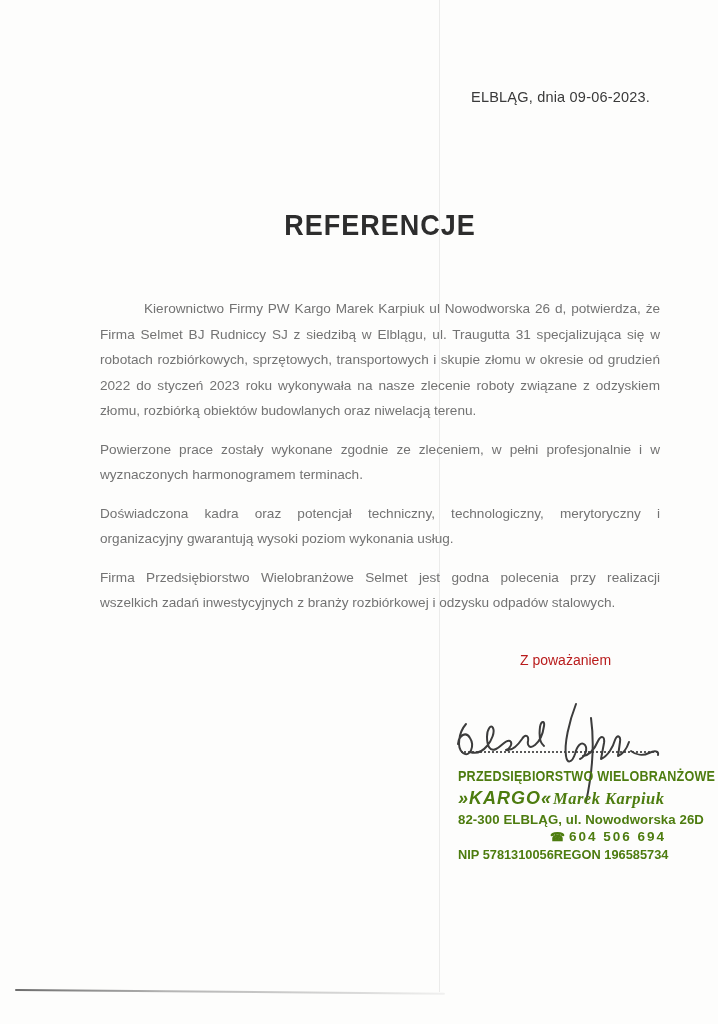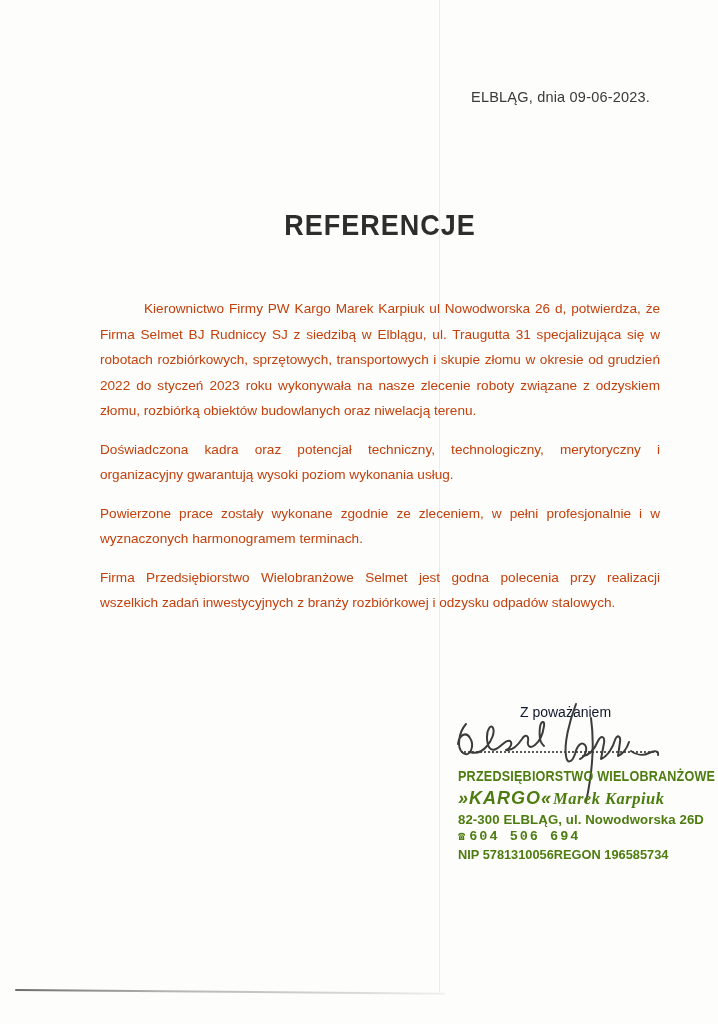--- a/index.html
+++ b/index.html
@@ -63,35 +63,35 @@
   }
 
   .body-text {
     position: absolute;
     top: 296px;
     left: 100px;
     width: 560px;
     font-size: 13.6px;
     line-height: 25.5px;
     text-align: justify;
-    color: #c2410c;
+    color: #737373;
   }
   .body-text p {
     margin: 0 0 13px 0;
   }
   .body-text p.indent {
     text-indent: 44px;
   }
 
   .closing {
     position: absolute;
-    top: 704px;
+    top: 652px;
     left: 520px;
     font-size: 14px;
-    color: #0f172a;
+    color: #b91c1c;
   }
 
   .sig-dotted-line {
     position: absolute;
     top: 737px;
     left: 461px;
     width: 197px;
     height: 14px;
     border-bottom: 2px dotted #5a5a5a;
   }
@@ -149,22 +149,21 @@
     font-weight: bold;
     white-space: nowrap;
     text-align: left;
     letter-spacing: 0.1px;
   }
   .stamp .phone-row {
     margin-top: 2px;
     font-size: 13.5px;
     font-weight: bold;
     letter-spacing: 2px;
-    text-align: left;
-    font-family: Liberation Mono, monospace;
+    text-align: right;
   }
   .stamp .phone-row .phone-icon {
     font-size: 12px;
     letter-spacing: 0;
     margin-right: 4px;
   }
   .stamp .ids-row {
     margin-top: 3px;
     font-size: 12.8px;
     font-weight: bold;
@@ -181,22 +180,22 @@
 
   <div class="crease-v"></div>
   <div class="fold-h"></div>
 
   <div class="date-line">ELBLĄG, dnia 09-06-2023.</div>
 
   <div class="title">REFERENCJE</div>
 
   <div class="body-text">
     <p class="indent">Kierownictwo Firmy PW Kargo Marek Karpiuk ul Nowodworska 26 d, potwierdza, że Firma Selmet BJ Rudniccy SJ z siedzibą w Elblągu, ul. Traugutta 31 specjalizująca się w robotach rozbiórkowych, sprzętowych, transportowych i skupie złomu w okresie od grudzień 2022 do styczeń 2023 roku wykonywała na nasze zlecenie roboty związane z odzyskiem złomu, rozbiórką obiektów budowlanych oraz niwelacją terenu.</p>
+    <p>Powierzone prace zostały wykonane zgodnie ze zleceniem, w pełni profesjonalnie i w wyznaczonych harmonogramem terminach.</p>
     <p>Doświadczona kadra oraz potencjał techniczny, technologiczny, merytoryczny i organizacyjny gwarantują wysoki poziom wykonania usług.</p>
-    <p>Powierzone prace zostały wykonane zgodnie ze zleceniem, w pełni profesjonalnie i w wyznaczonych harmonogramem terminach.</p>
     <p>Firma Przedsiębiorstwo Wielobranżowe Selmet jest godna polecenia przy realizacji wszelkich zadań inwestycyjnych z branży rozbiórkowej i odzysku odpadów stalowych.</p>
   </div>
 
   <div class="closing">Z poważaniem</div>
 
   <div class="sig-dotted-line"></div>
 
   <svg class="signature-svg" viewBox="0 0 222 118" xmlns="http://www.w3.org/2000/svg">
     <g fill="none" stroke="#3c3c3c" stroke-width="2" stroke-linecap="round" stroke-linejoin="round">
 

